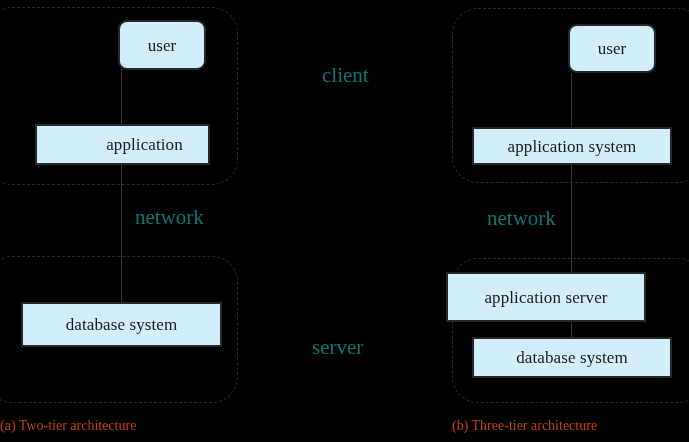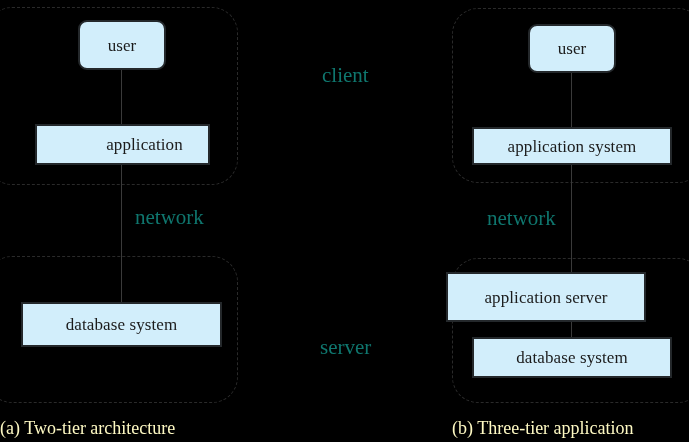--- a/index.html
+++ b/index.html
@@ -45,36 +45,37 @@
     display: flex;
     align-items: center;
     justify-content: center;
     font-size: 17px;
     line-height: 1;
     letter-spacing: 0.1px;
     white-space: nowrap;
   }
   .node.rounded {
     border-radius: 9px;
+    margin-left: 40px;
   }
 
   
   .tier-label {
     position: absolute;
     color: #0f766e;
     font-size: 21px;
     line-height: 1;
     white-space: nowrap;
   }
 
   
   .caption {
     position: absolute;
-    color: #fef9c3;
-    font-size: 18px;
+    color: #c2410c;
+    font-size: 14px;
     line-height: 1;
     white-space: nowrap;
   }
 </style>
 </head>
 <body>
 
 <div id="canvas">
 
   <div class="tier" style="left:-14px; top:7px; width:252px; height:178px;"></div>
@@ -95,21 +96,21 @@
   <div class="tier" style="left:-14px; top:256px; width:252px; height:147px;"></div>
 
   <div class="node" style="left:21px; top:302px; width:201px; height:45px;">
     <span>database system</span>
   </div>
 
   <div class="caption" style="left:0px; top:419px;">(a) Two-tier architecture</div>
 
   <div class="tier-label" style="left:322px; top:65px;">client</div>
 
-  <div class="tier-label" style="left:320px; top:337px;text-align:center;">server</div>
+  <div class="tier-label" style="left:312px; top:337px;text-align:center;">server</div>
 
   <div class="tier" style="left:452px; top:8px; width:252px; height:175px;"></div>
 
   <div class="connector" style="left:571px; top:73px; height:54px;"></div>
   <div class="connector" style="left:571px; top:165px; height:111px;"></div>
   <div class="connector" style="left:571px; top:310px; height:27px;"></div>
 
   <div class="node rounded" style="left:528px; top:24px; width:88px; height:49px;">
     <span>user</span>
   </div>
@@ -123,15 +124,15 @@
   <div class="tier" style="left:452px; top:258px; width:252px; height:145px;"></div>
 
   <div class="node" style="left:446px; top:272px; width:200px; height:50px;">
     <span>application server</span>
   </div>
 
   <div class="node" style="left:472px; top:337px; width:200px; height:41px;">
     <span>database system</span>
   </div>
 
-  <div class="caption" style="left:452px; top:419px;">(b) Three-tier application</div>
+  <div class="caption" style="left:452px; top:419px;">(b) Three-tier architecture</div>
 
 </div>
 
 </body></html>

